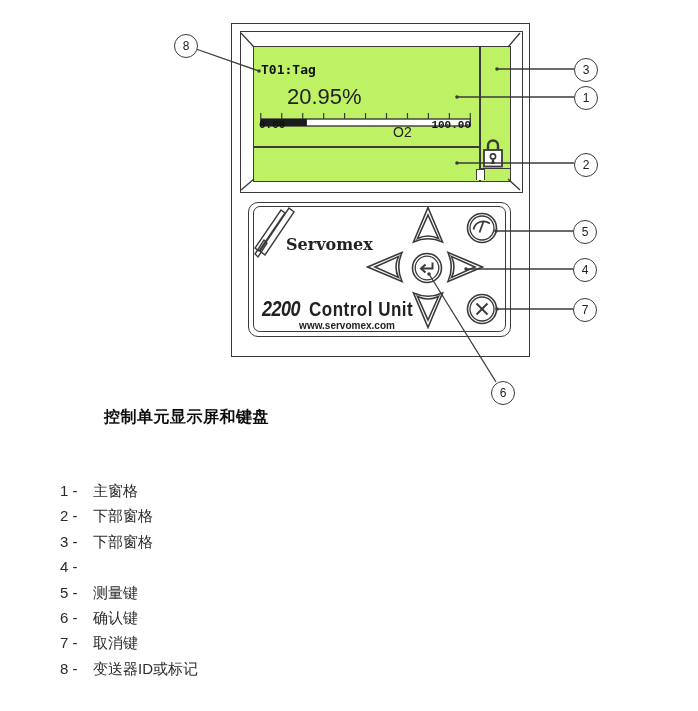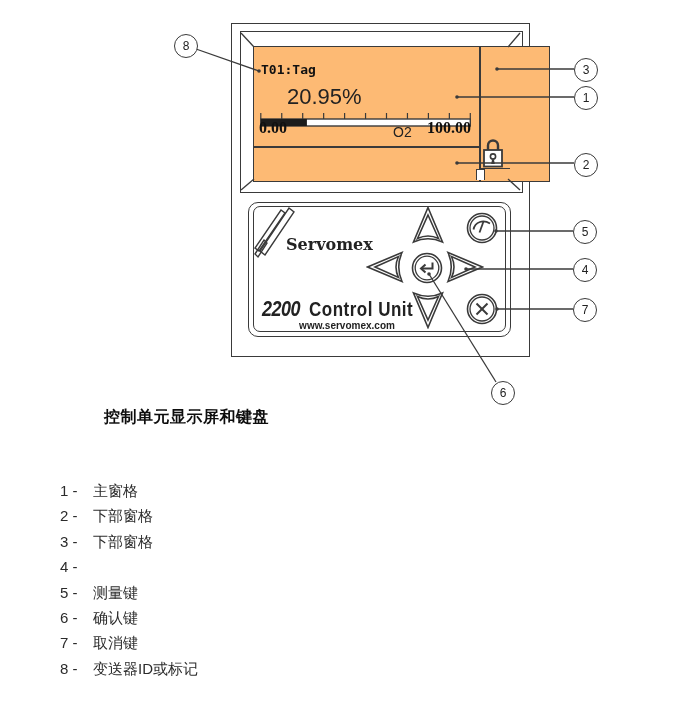--- a/index.html
+++ b/index.html
@@ -2,26 +2,26 @@
 <html><head>
 <meta charset="utf-8">
 <style>
   html,body{margin:0;padding:0;background:#fff;}
   .page{position:relative;width:698px;height:711px;background:#fff;overflow:hidden;
         font-family:"Liberation Sans",sans-serif;color:#111;}
   .abs{position:absolute;}
   
   .case{left:231px;top:23px;width:297px;height:332px;border:1.5px solid #3a3a3a;}
   .bezel{left:240px;top:31px;width:281px;height:160px;border:1.5px solid #3a3a3a;background:#fff;}
-  .screen{left:253px;top:46px;width:256px;height:134px;border:1.5px solid #3a3a3a;background:#fdba74;padding-left:39px;}
+  .screen{left:253px;top:46px;width:256px;height:134px;border:1.5px solid #3a3a3a;background:#bef264;}
   .tag{left:7px;top:15px;font-family:"DejaVu Sans Mono",monospace;font-weight:bold;font-size:13px;letter-spacing:0;}
   .val{left:33px;top:37px;font-size:22px;color:#222;}
   .unit{left:139px;top:37px;font-size:14px;color:#222;margin-top:40px;}
   .scale{left:5px;top:72px;width:212px;display:flex;justify-content:space-between;
-         font-family:Liberation Serif, serif;font-weight:bold;font-size:16px;}
+         font-family:Liberation Mono, monospace;font-weight:bold;font-size:11px;}
   .hsep{left:0;top:99px;width:226px;height:1.5px;background:#3a3a3a;}
   .vsep{left:225px;top:0;width:1.5px;height:134px;background:#3a3a3a;}
   .locline{left:226px;top:121px;width:30px;height:1.2px;background:#3a3a3a;}
   .loctab{left:222px;top:122px;width:7px;height:10px;border:1.2px solid #3a3a3a;border-bottom:none;background:#fff;}
   .panel{left:248px;top:202px;width:261px;height:133px;border:1.5px solid #3a3a3a;border-radius:10px;}
   .panel-in{left:253px;top:206px;width:251px;height:124px;border:1.2px solid #3a3a3a;border-radius:7px;}
   .brand{left:286px;top:235px;font-family:"DejaVu Serif",serif;font-weight:bold;font-size:16px;color:#222;}
   .model-line{left:262px;top:301px;display:flex;gap:9px;align-items:baseline;
               transform:scaleY(1.18);transform-origin:0 100%;}
   .model-num{font-size:18px;font-weight:bold;font-style:italic;letter-spacing:-.5px;color:#222;}

